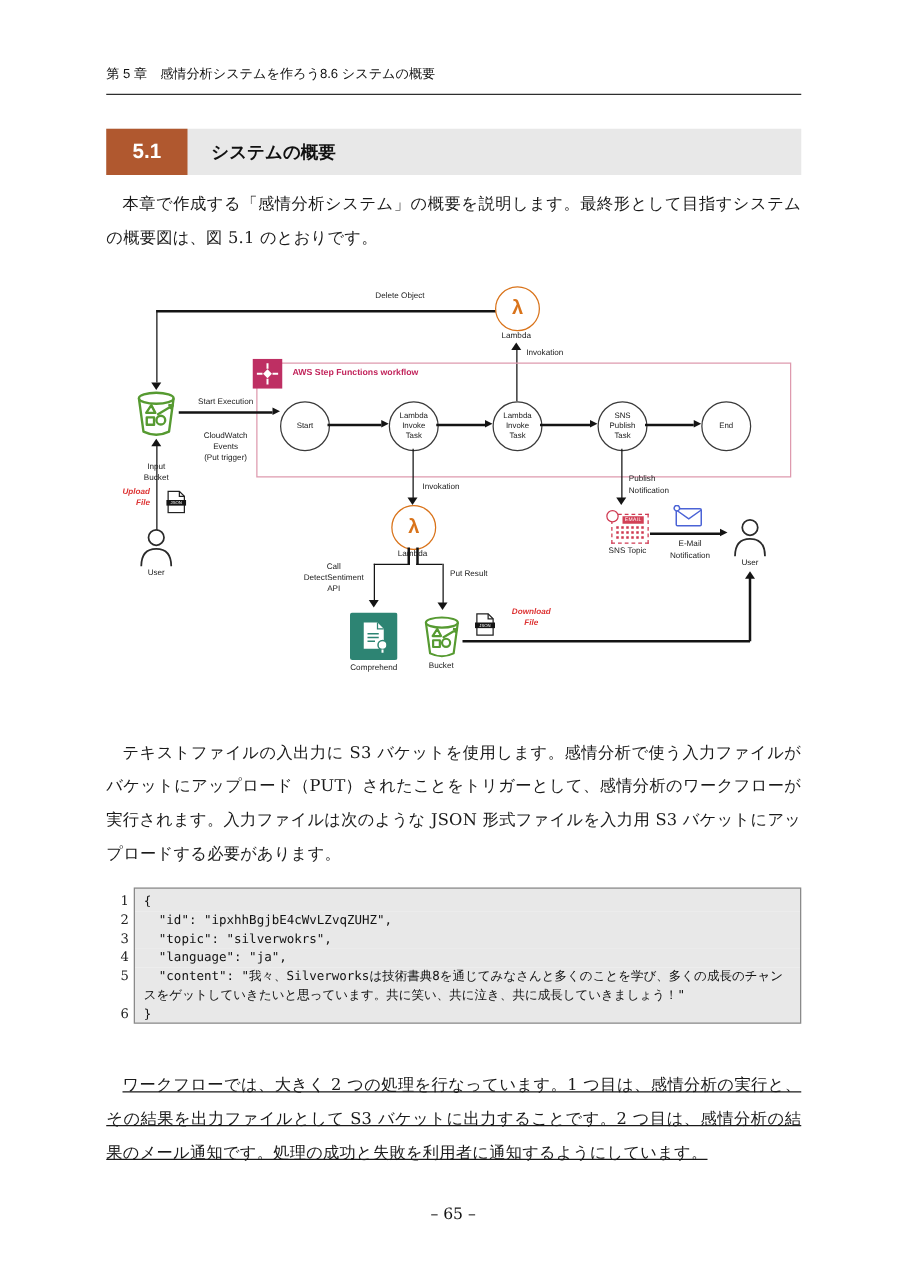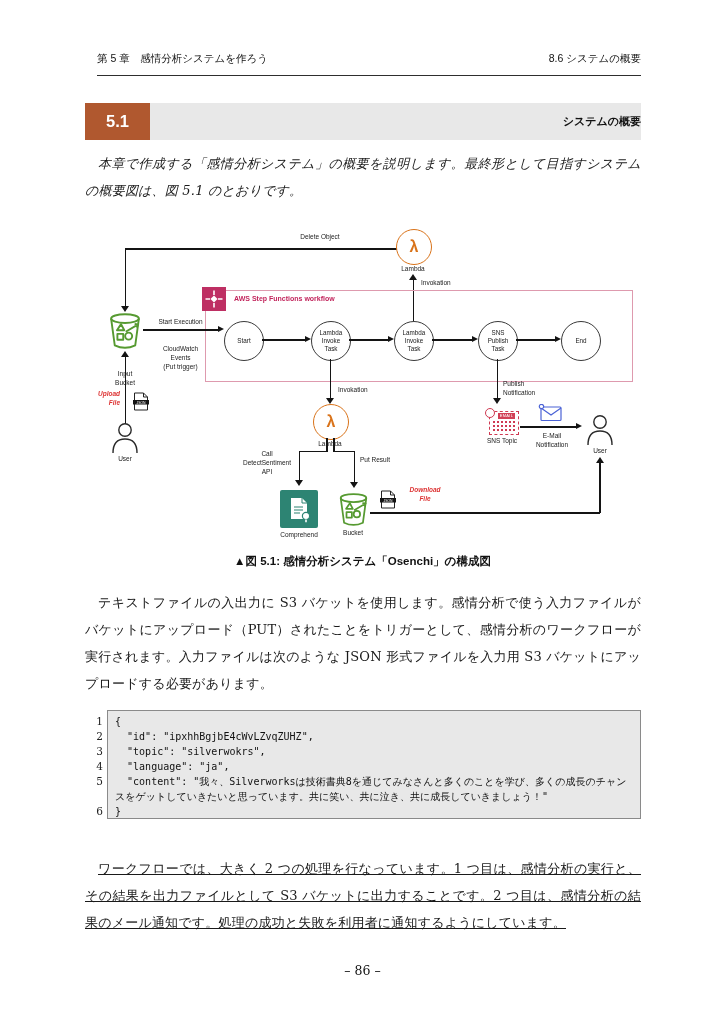--- a/index.html
+++ b/index.html
@@ -2,28 +2,28 @@
 <html><head>
 <meta charset="utf-8">
 <style>
   html,body{margin:0;padding:0;background:#fff;}
   .page{position:relative;width:725px;height:1024px;background:#ffffff;overflow:hidden;
         font-family:"DejaVu Serif","Liberation Serif",serif;color:#1a1a1a;}
   .sans{font-family:"Liberation Sans","DejaVu Sans",sans-serif;}
   .mono{font-family:"DejaVu Sans Mono","Liberation Mono",monospace;}
 
   
-  .runhead{position:absolute;left:85px;right:84px;top:52px;display:flex;justify-content:space-between;
-           font-size:10.5px;border-bottom:1.2px solid #2e2e2e;padding-bottom:9px;color:#111;margin-left:12px;}
+  .runhead{position:absolute;left:85px;right:84px;top:52px;display:flex;
+           font-size:10.5px;border-bottom:1.2px solid #2e2e2e;padding-bottom:9px;color:#111;}
 
   
-  .secbar{position:absolute;left:85px;width:556px;top:103px;height:37px;background:#E8E8E8;display:flex;align-items:stretch;justify-content:space-between;}
+  .secbar{position:absolute;left:85px;width:556px;top:103px;height:37px;background:#E8E8E8;display:flex;align-items:stretch;}
   .secnum{width:65px;background:#B0582F;color:#fff;font-weight:bold;font-size:16.5px;
           display:flex;align-items:center;justify-content:center;}
-  .sectitle{font-weight:bold;font-size:11px;color:#111;display:flex;align-items:center;padding-left:19px;}
+  .sectitle{font-weight:bold;font-size:14px;color:#111;display:flex;align-items:center;padding-left:19px;}
 
   .para{position:absolute;left:85px;width:556px;font-size:13px;line-height:27px;
         text-align:justify;text-indent:1em;letter-spacing:.2px;}
 
   .figcap{position:absolute;left:0;width:725px;text-align:center;font-size:11.5px;font-weight:bold;color:#111;}
   .listcap{position:absolute;left:85px;font-size:11.5px;font-weight:bold;color:#111;}
 
   
   .code-wrap{position:absolute;left:85px;width:556px;top:710px;}
   .code-row{display:flex;}
@@ -76,21 +76,21 @@
   <div class="runhead sans">
     <span>第 5 章　感情分析システムを作ろう</span>
     <span>8.6 システムの概要</span>
   </div>
 
   <div class="secbar sans">
     <div class="secnum">5.1</div>
     <div class="sectitle">システムの概要</div>
   </div>
 
-  <div class="para" style="top:150px;font-style:italic;">本章で作成する「感情分析システム」の概要を説明します。最終形として目指すシステムの概要図は、図 5.1 のとおりです。</div>
+  <div class="para" style="top:150px;">本章で作成する「感情分析システム」の概要を説明します。最終形として目指すシステムの概要図は、図 5.1 のとおりです。</div>
 
   <div class="diagram">
 
     <div class="ln-h" style="left:35px;top:20px;width:272px;"></div>
     <div class="ln-v" style="left:34.5px;top:20px;height:58px;"></div>
     <div class="ar-d" style="left:31px;top:78px;"></div>
     <div class="abs lbl ctr" style="left:185px;top:5px;width:90px;">Delete Object</div>
 
     <div class="lam" style="left:306px;top:1px;">
       <span>λ</span>
@@ -260,21 +260,20 @@
     <div class="abs" style="left:495px;top:186px;">
       <svg width="30" height="32" viewBox="0 0 30 32" fill="none" stroke="#2a2a2a" stroke-width="1.4">
         <circle cx="15" cy="8" r="6.2"></circle>
         <path d="M3 31 Q3 17 15 17 Q27 17 27 31"></path>
       </svg>
     </div>
     <div class="abs lbl ctr" style="left:480px;top:219px;width:60px;">User</div>
 
   </div>
 
-  <div class="figcap sans" style="top:554px;">▲図 5.1: 感情分析システム「Osenchi」の構成図</div>
 
   <div class="para" style="top:589px;">テキストファイルの入出力に S3 バケットを使用します。感情分析で使う入力ファイルがバケットにアップロード（PUT）されたことをトリガーとして、感情分析のワークフローが実行されます。入力ファイルは次のような JSON 形式ファイルを入力用 S3 バケットにアップロードする必要があります。</div>
 
 
   <div class="code-wrap">
     <div class="code-row">
       <div class="ln">1</div>
       <div class="cd mono">{</div>
     </div>
     <div class="code-row">
@@ -295,15 +294,15 @@
     </div>
     <div class="code-row">
       <div class="ln">6</div>
       <div class="cd mono">}</div>
     </div>
     <div class="code-frame"></div>
   </div>
 
   <div class="para" style="top:855px;text-decoration:underline;">ワークフローでは、大きく 2 つの処理を行なっています。1 つ目は、感情分析の実行と、その結果を出力ファイルとして S3 バケットに出力することです。2 つ目は、感情分析の結果のメール通知です。処理の成功と失敗を利用者に通知するようにしています。</div>
 
-  <div class="footer">– 86 –</div>
+  <div class="footer">– 65 –</div>
 
 </div>
 
 </body></html>

